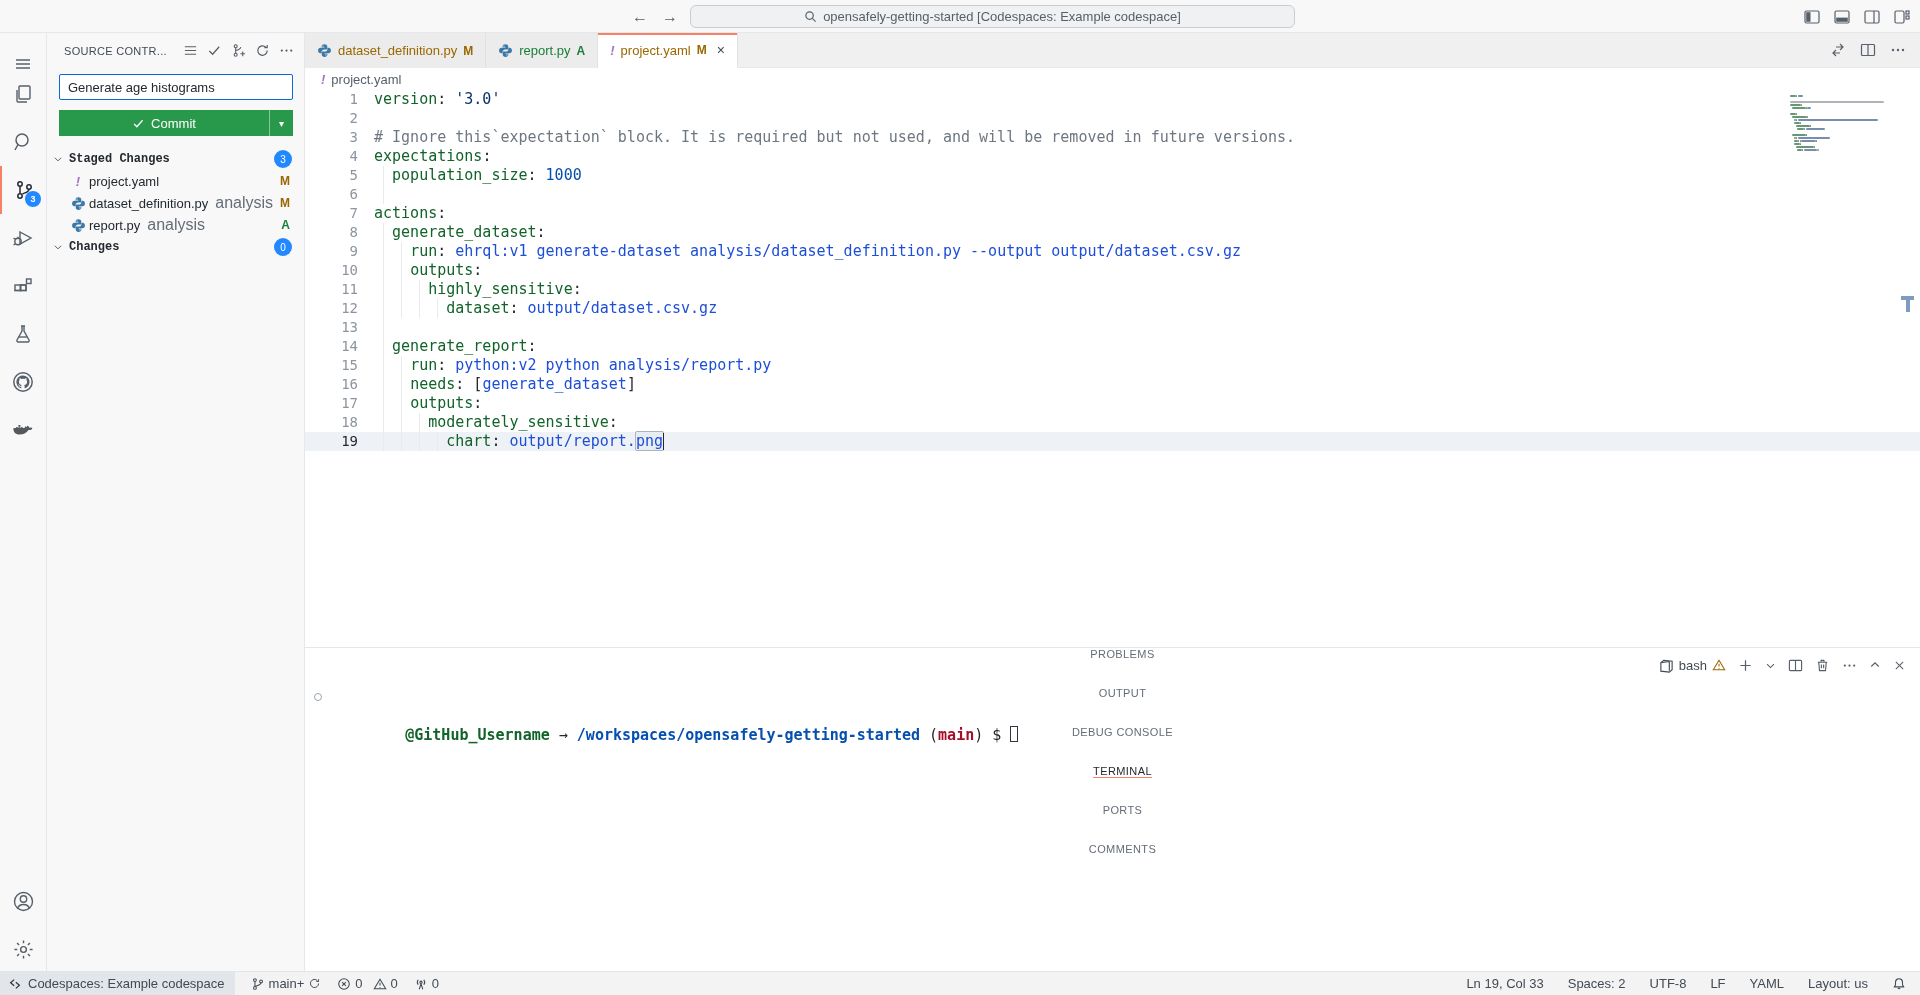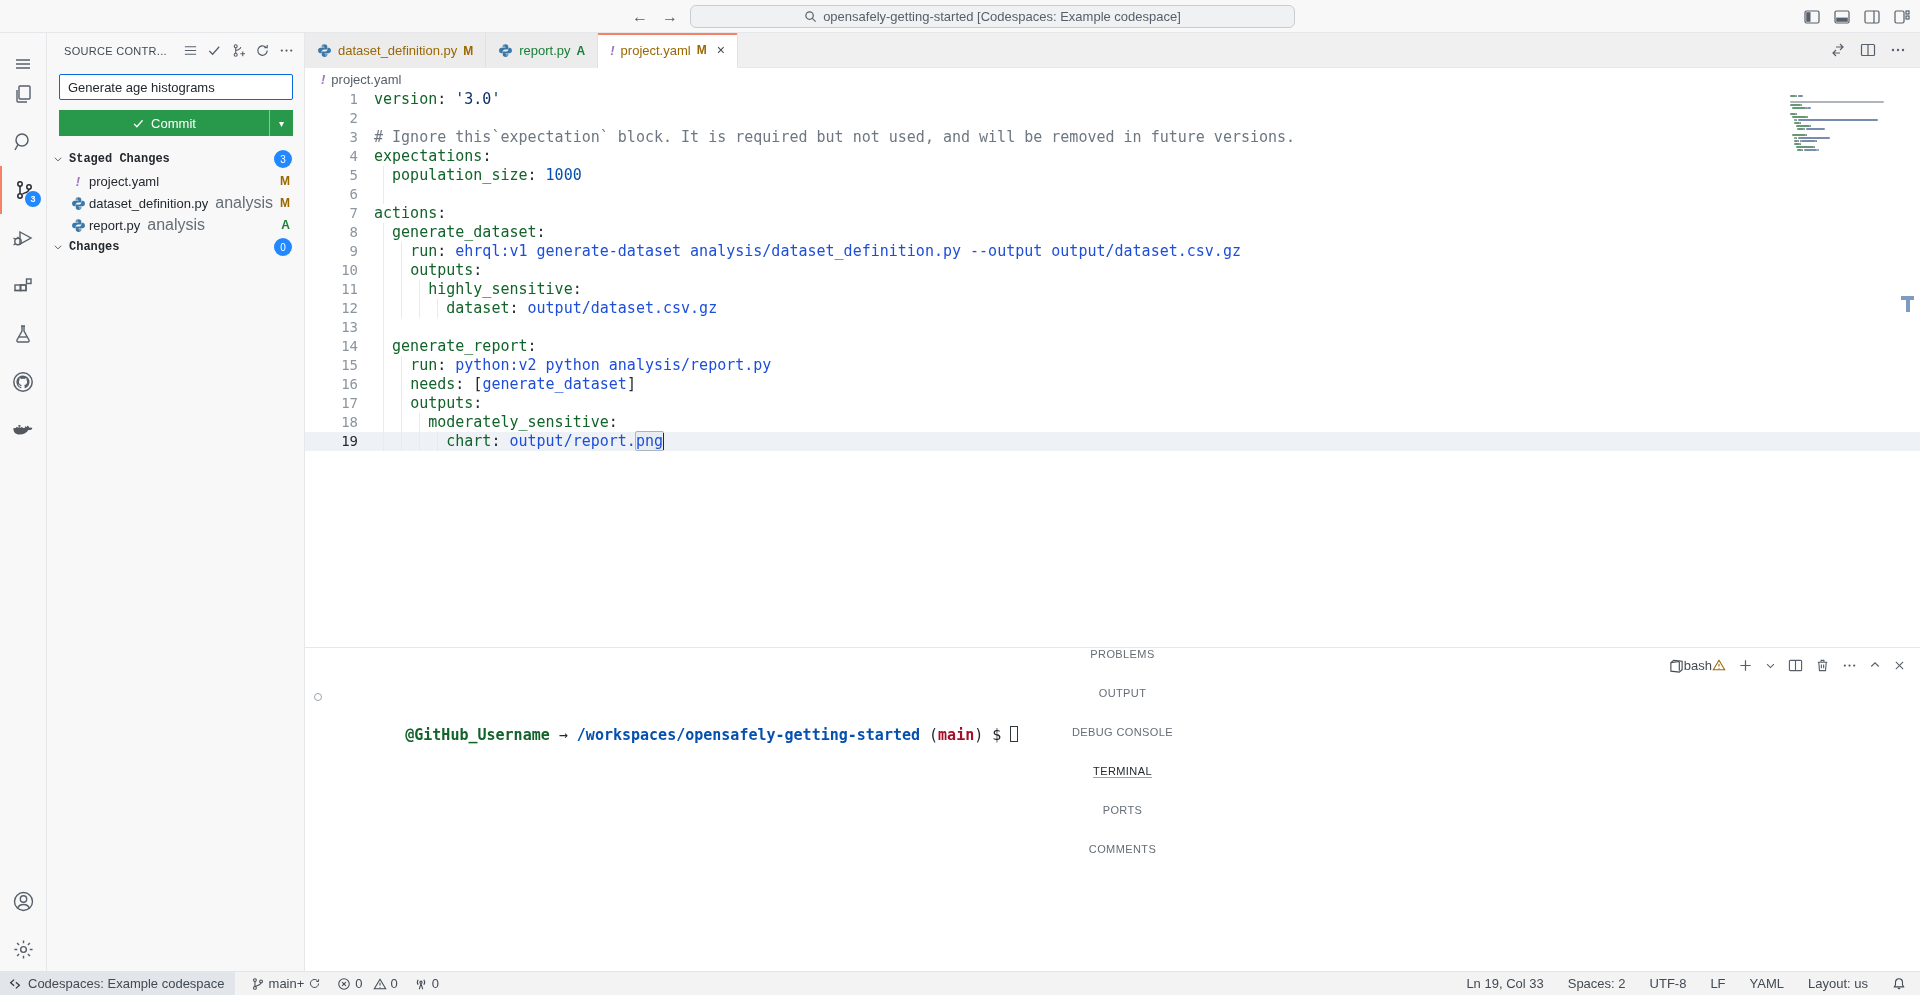--- a/index.html
+++ b/index.html
@@ -84,21 +84,21 @@
   .ovr-marker { position:absolute; left:1596px; top:263px; width:14px; height:16px; }
   .ovr-marker i { position:absolute; background:#7e9cc0; }
 
   
   .panel { position:absolute; left:305px; top:647px; width:1615px; height:324px; background:#fff; border-top:1px solid #e5e7ea; }
   .panel-tabs { display:flex; align-items:center; height:34px; padding-left:20px; gap:26px;flex-direction:column; }
   .ptab { font-size:11px; letter-spacing:.4px; color:#646d76; height:34px; display:flex; align-items:center; cursor:pointer;
     border-bottom:1px solid transparent; }
   .ptab.active { color:#24292f; border-bottom:1px solid #f78166; }
   .panel-toolbar { position:absolute; right:14px; top:0; height:34px; display:flex; align-items:center; gap:12px; color:#57606a; }
-  .pt-shell { display:flex; align-items:center; font-size:13px; color:#424a53; }
+  .pt-shell { display:flex; align-items:center; gap:5px; font-size:13px; color:#424a53; }
   .terminal { position:absolute; left:0; top:40px; right:0; bottom:0; font-family:"DejaVu Sans Mono", monospace; font-size:15px; }
   .term-line { position:relative; padding-left:28px; height:19px; line-height:19px; white-space:pre; }
   .term-deco { position:absolute; left:9px; top:5px; width:8px; height:8px; border:1.3px solid #9aa4ad; border-radius:50%; }
   .tk-green { color:#116329; font-weight:bold;margin-top:40px; } .tk-blue { color:#0550ae; font-weight:bold; }
   .tk-red { color:#a40e26; font-weight:bold; } .tk-pln { color:#24292f; }
   .term-cursor { display:inline-block; width:8px; height:16px; border:1px solid #30363d; vertical-align:-2px; }
 
   
   .statusbar { position:absolute; left:0; bottom:0; width:1920px; height:24px; background:#f3f3f3; border-top:1px solid #e1e4e8;
     display:flex; align-items:center; color:#424a53; font-size:13px; }

